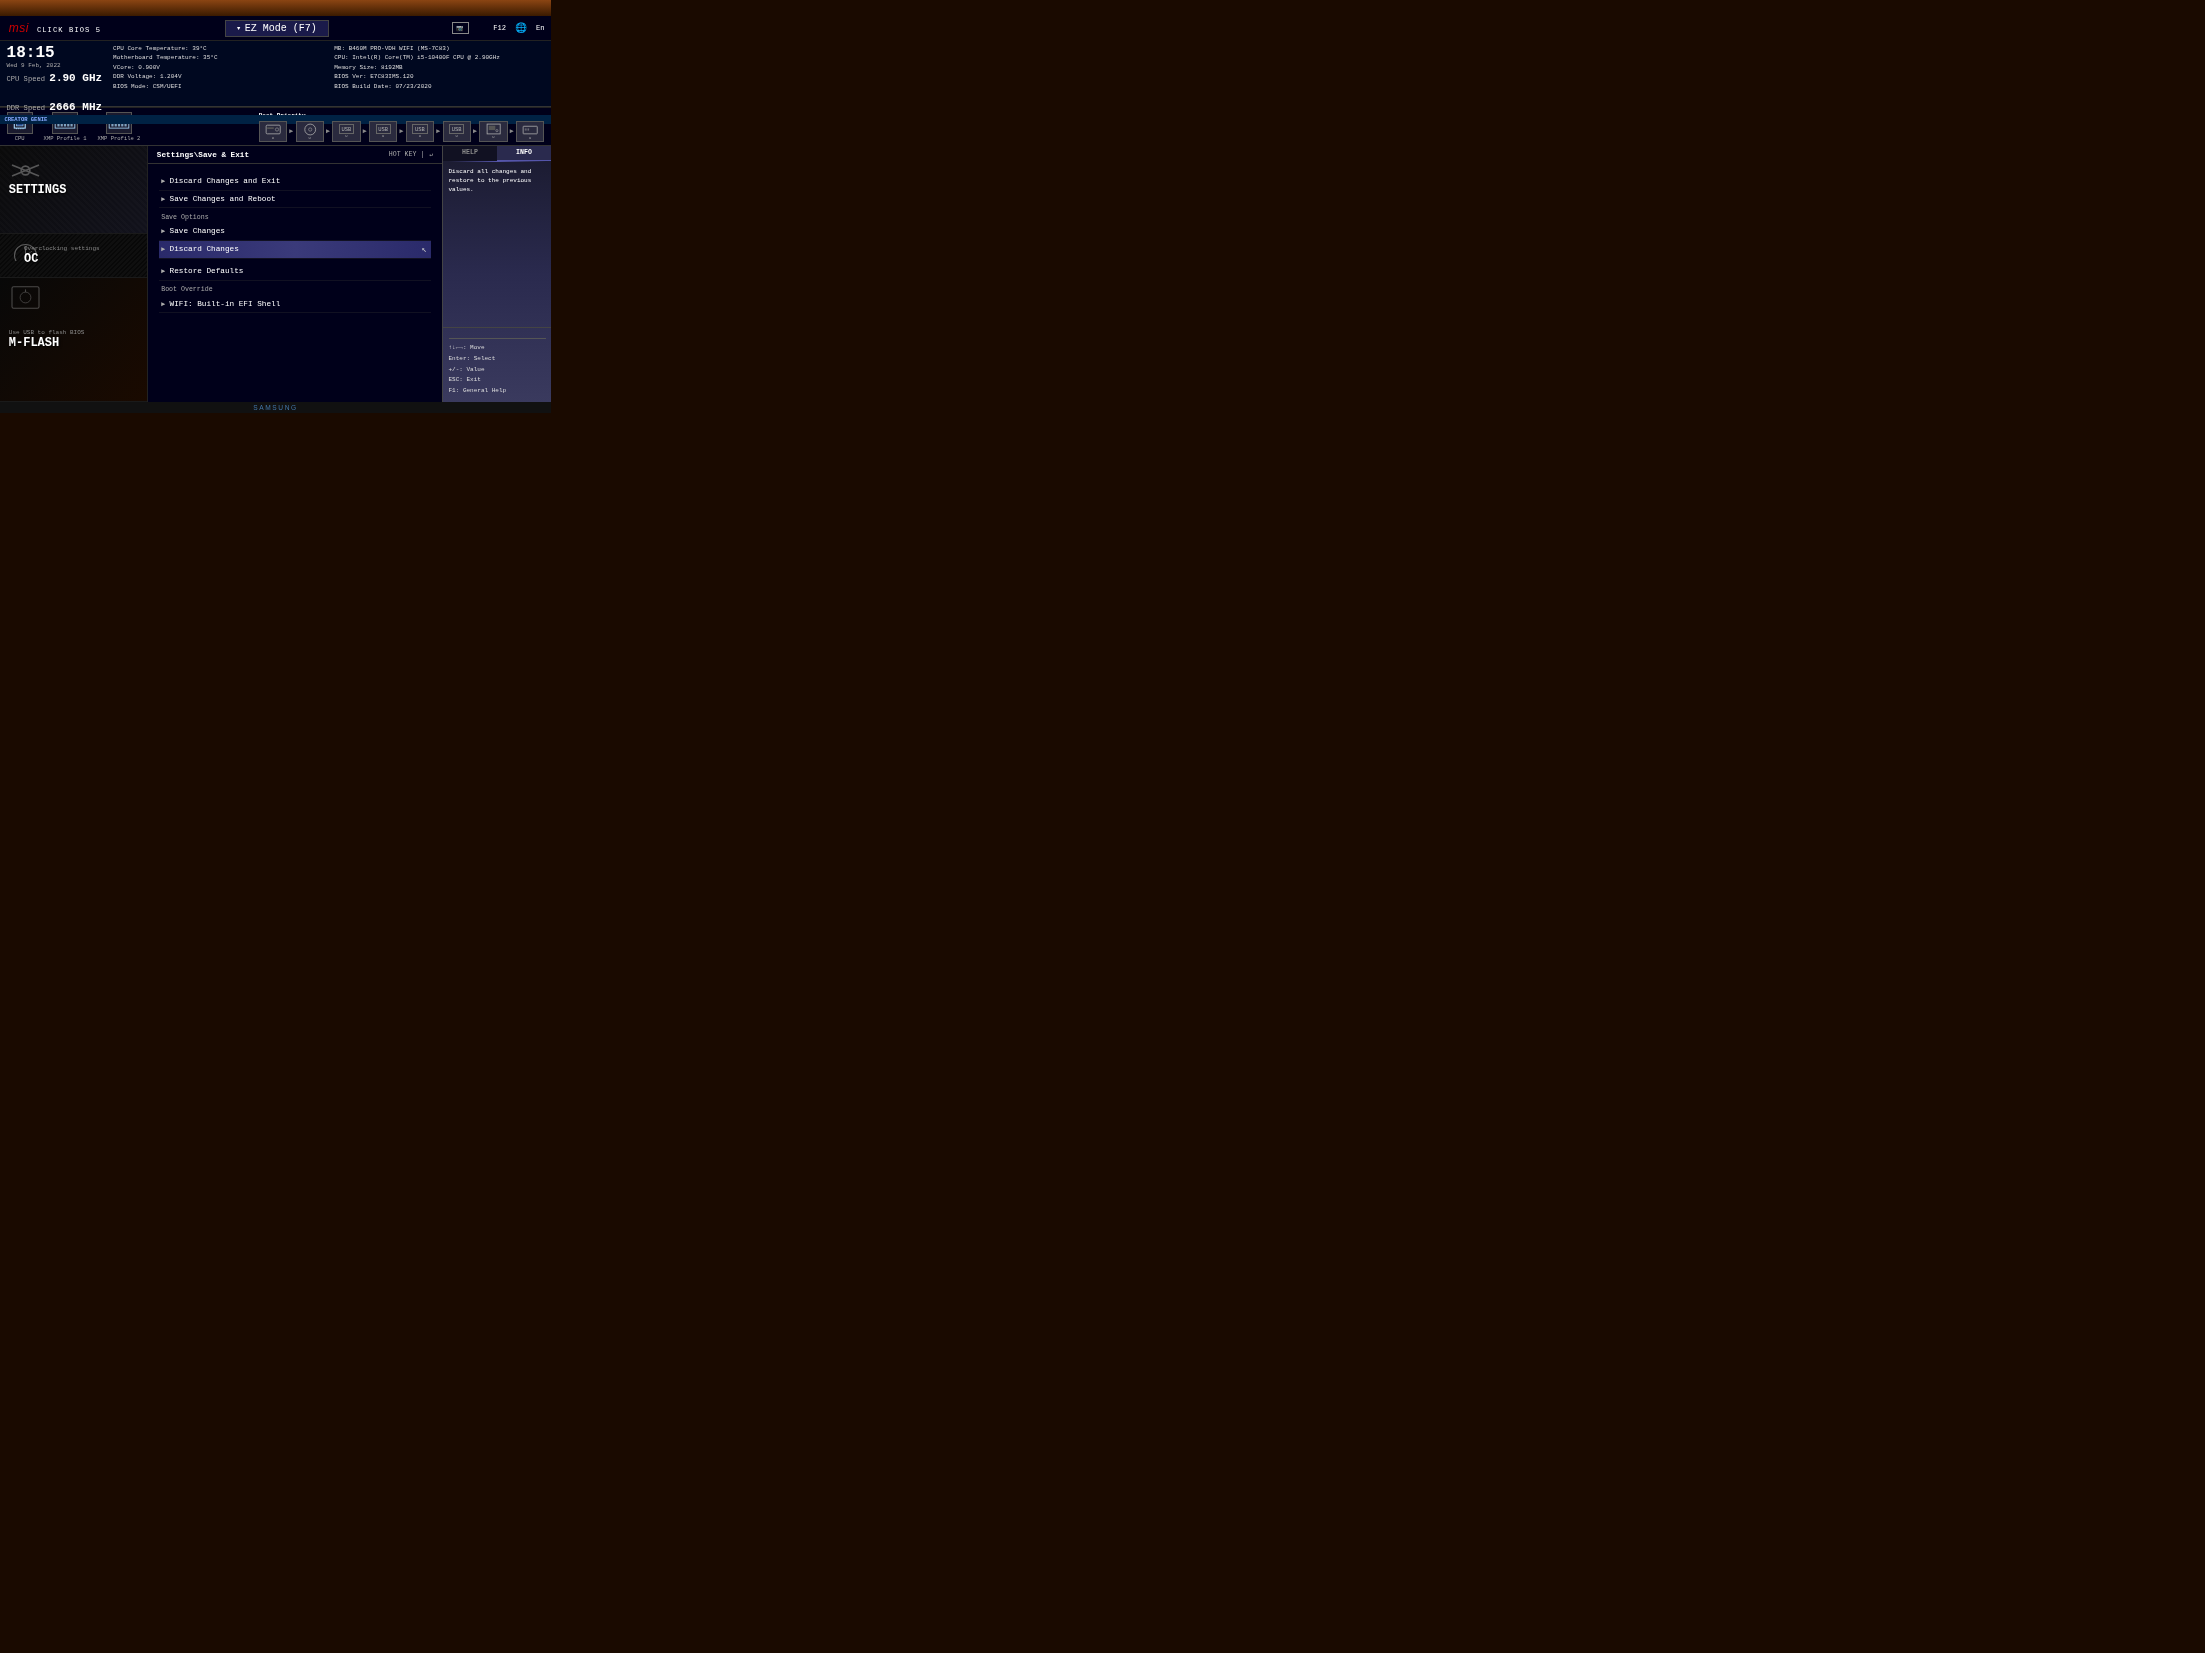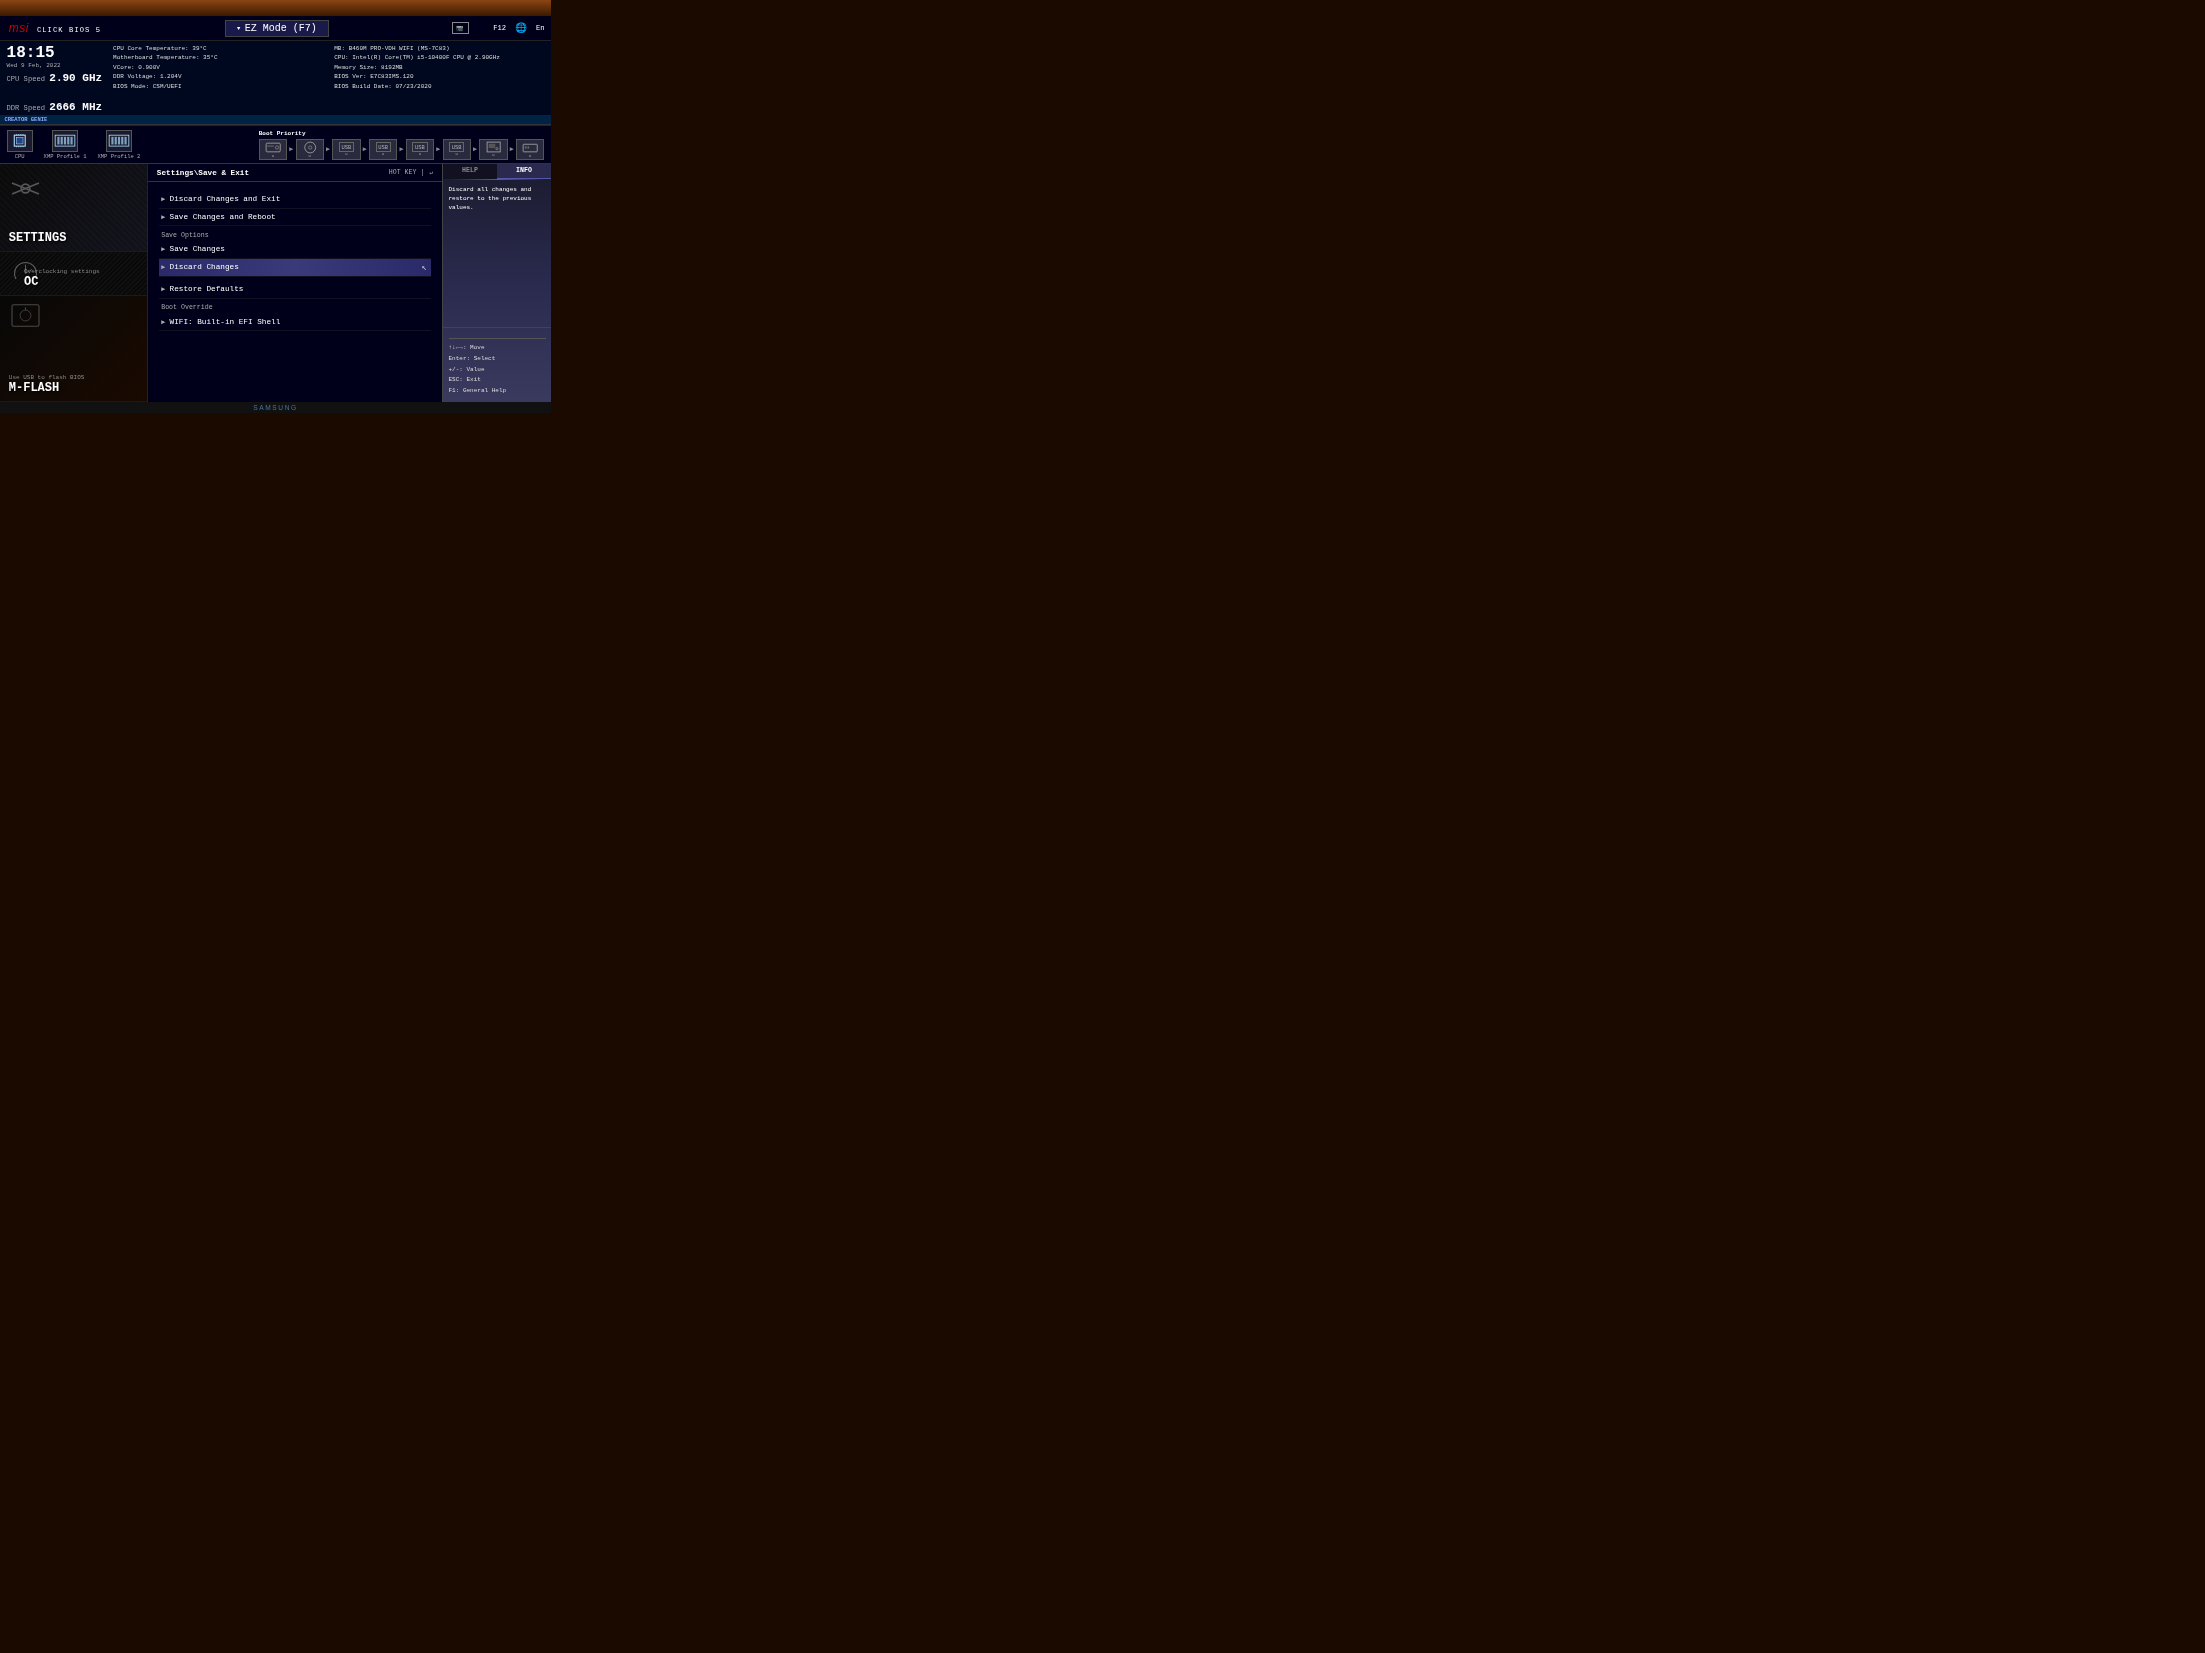--- a/index.html
+++ b/index.html
@@ -27,21 +27,21 @@
       background: #000010;
       display: flex;
       flex-direction: column;
     }
 
     
     .header {
       background: #000820;
       border-bottom: 0.5px solid #333;
       padding: 0;
-      height: 109px;
+      height: 91px;
       position: relative;
     }
 
     .header-top {
       display: flex;
       align-items: center;
       justify-content: space-between;
       padding: 3.3px 6.6px;
       background: #00001a;
       border-bottom: 0.5px solid #222;
@@ -236,21 +236,21 @@
 
     .sidebar-item {
       padding: 6.6px 8.8px;
       cursor: pointer;
       border-bottom: 0.5px solid #1a1a1a;
       position: relative;
       overflow: hidden;
       min-height: 66px;
       display: flex;
       flex-direction: column;
-      justify-content: flex-end;
+      justify-content: center;
     }
 
     .sidebar-settings {
       background: linear-gradient(135deg, #0a0a0a 0%, #1a1a2e 100%);
       min-height: 88px;
     }
 
     .sidebar-settings-bg {
       position: absolute;
       top: 0; left: 0; right: 0; bottom: 0;

